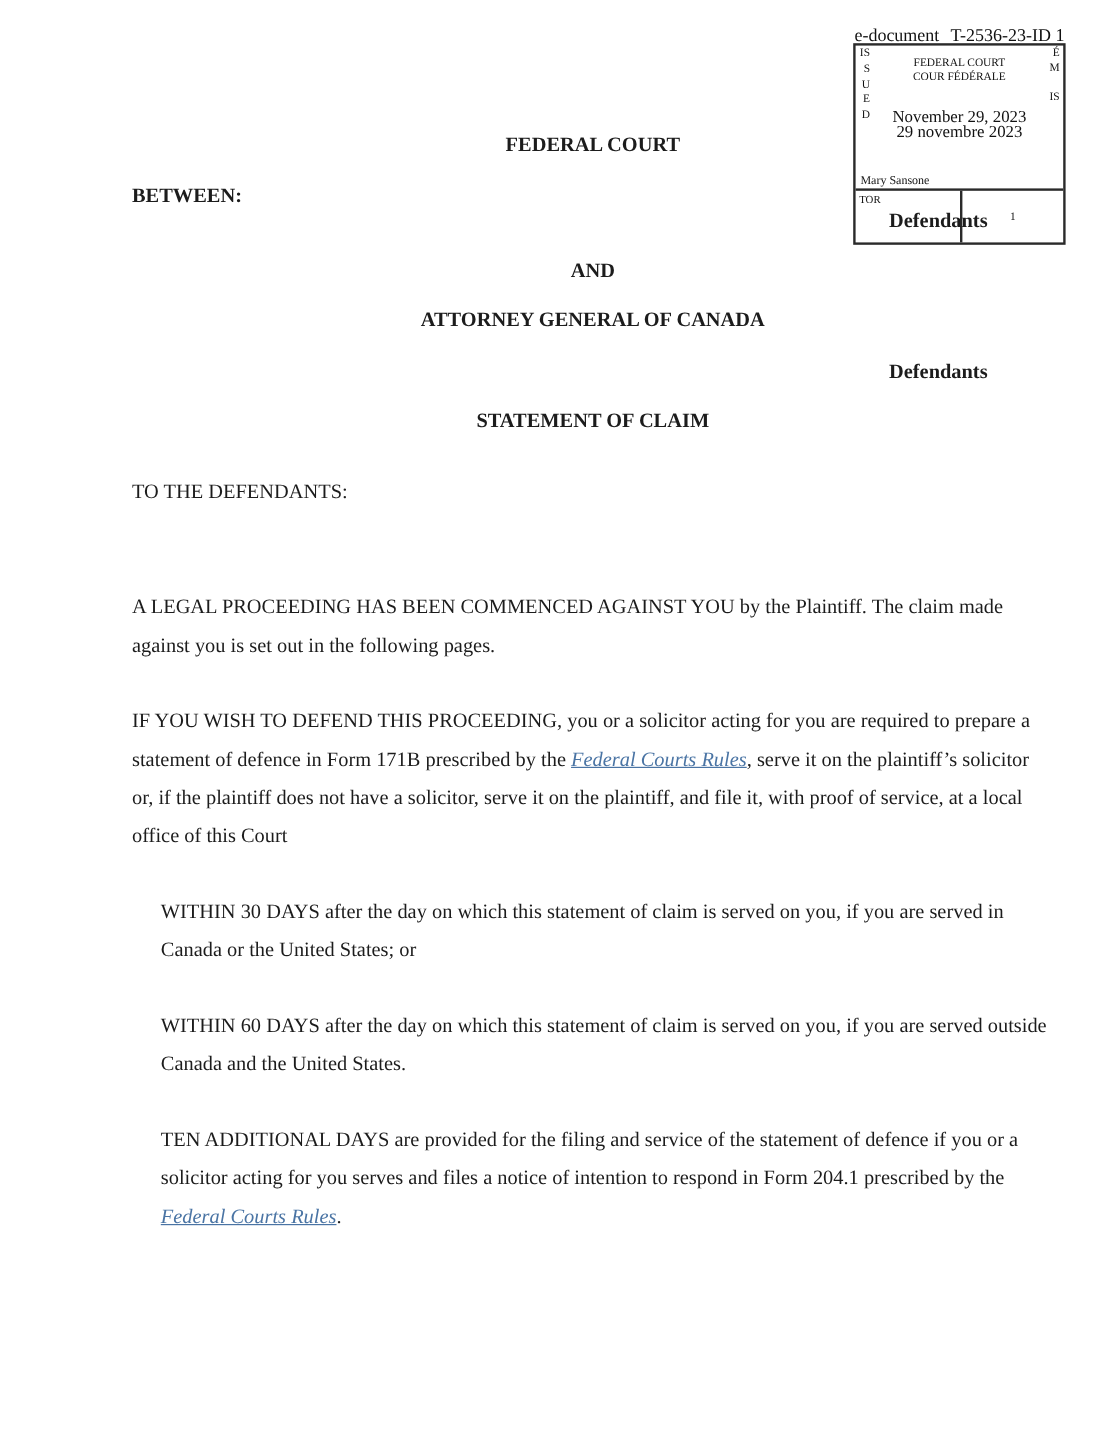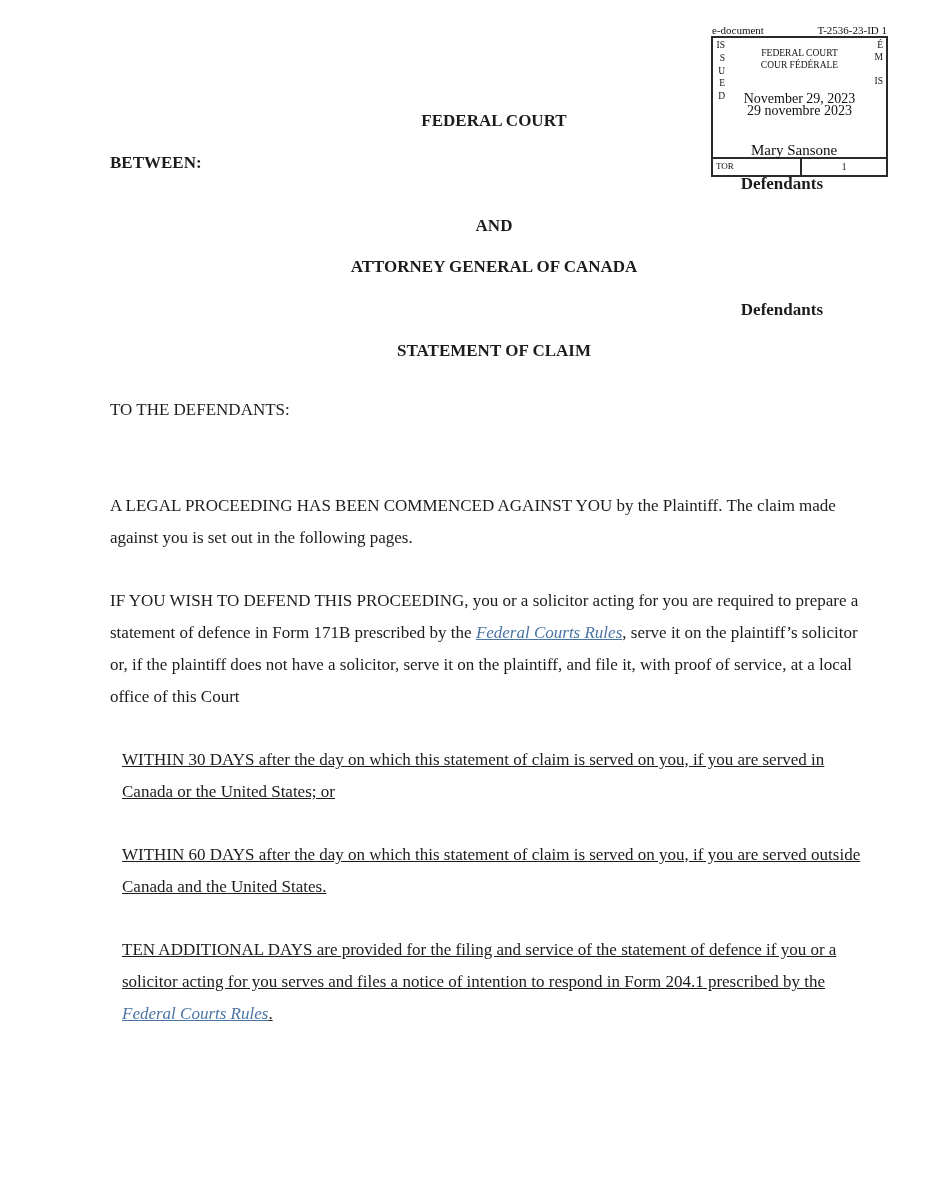--- a/index.html
+++ b/index.html
@@ -41,21 +41,21 @@
   .h-defendants-lb { margin-bottom: 22px; }
   .h-doc-title     { margin-bottom: 34px; }
 
   .bodytext {
     font-size: 17px;
     line-height: 32px;
     font-weight: normal;
   }
   .salutation { margin-bottom: 64px; }
   .para { margin-bottom: 31px; }
-  .para.indented { margin-left: 12px; margin-bottom: 31px; text-decoration: underline; }
+  .para.indented { margin-left: 24px; margin-bottom: 31px; }
   .para:last-child { margin-bottom: 0; }
 
   a.rules-link {
     color: #4a74a4;
     font-style: italic;
     text-decoration: underline;
     text-decoration-color: #4a74a4;
     cursor: pointer;
   }
 
@@ -65,21 +65,21 @@
     left: 711px;
     top: 25px;
     width: 177px;
     font-family: "Liberation Serif", serif;
     color: #111111;
   }
   .stamp-header {
     display: flex;
     justify-content: space-between;
     align-items: center;
-    font-size: 11px;
+    font-size: 15px;
     line-height: 11px;
     padding: 0 1px;
   }
   .stamp-box {
     border: 2px solid #2a2a2a;
     width: 177px;
   }
   .stamp-main {
     position: relative;
     height: 119px;
@@ -105,28 +105,27 @@
   .stamp-dates {
     position: absolute;
     top: 55px; left: 0; right: 0;
     text-align: center;
     font-size: 14px;
     line-height: 11.5px;
   }
   .stamp-registrar {
     position: absolute;
     bottom: 1px; left: 4px;
-    font-size: 15px;
+    font-size: 10px;
     line-height: 11px;
-    margin-left: 34px;
   }
   .stamp-bottom-row {
     display: flex;
     border-top: 2px solid #2a2a2a;
-    height: 18px;
+    height: 45px;
   }
   .stamp-office-cell {
     flex: 1 1 auto;
     font-size: 9px;
     padding: 2px 3px;
   }
   .stamp-copy-cell {
     width: 86px;
     border-left: 2px solid #2a2a2a;
     display: flex;

